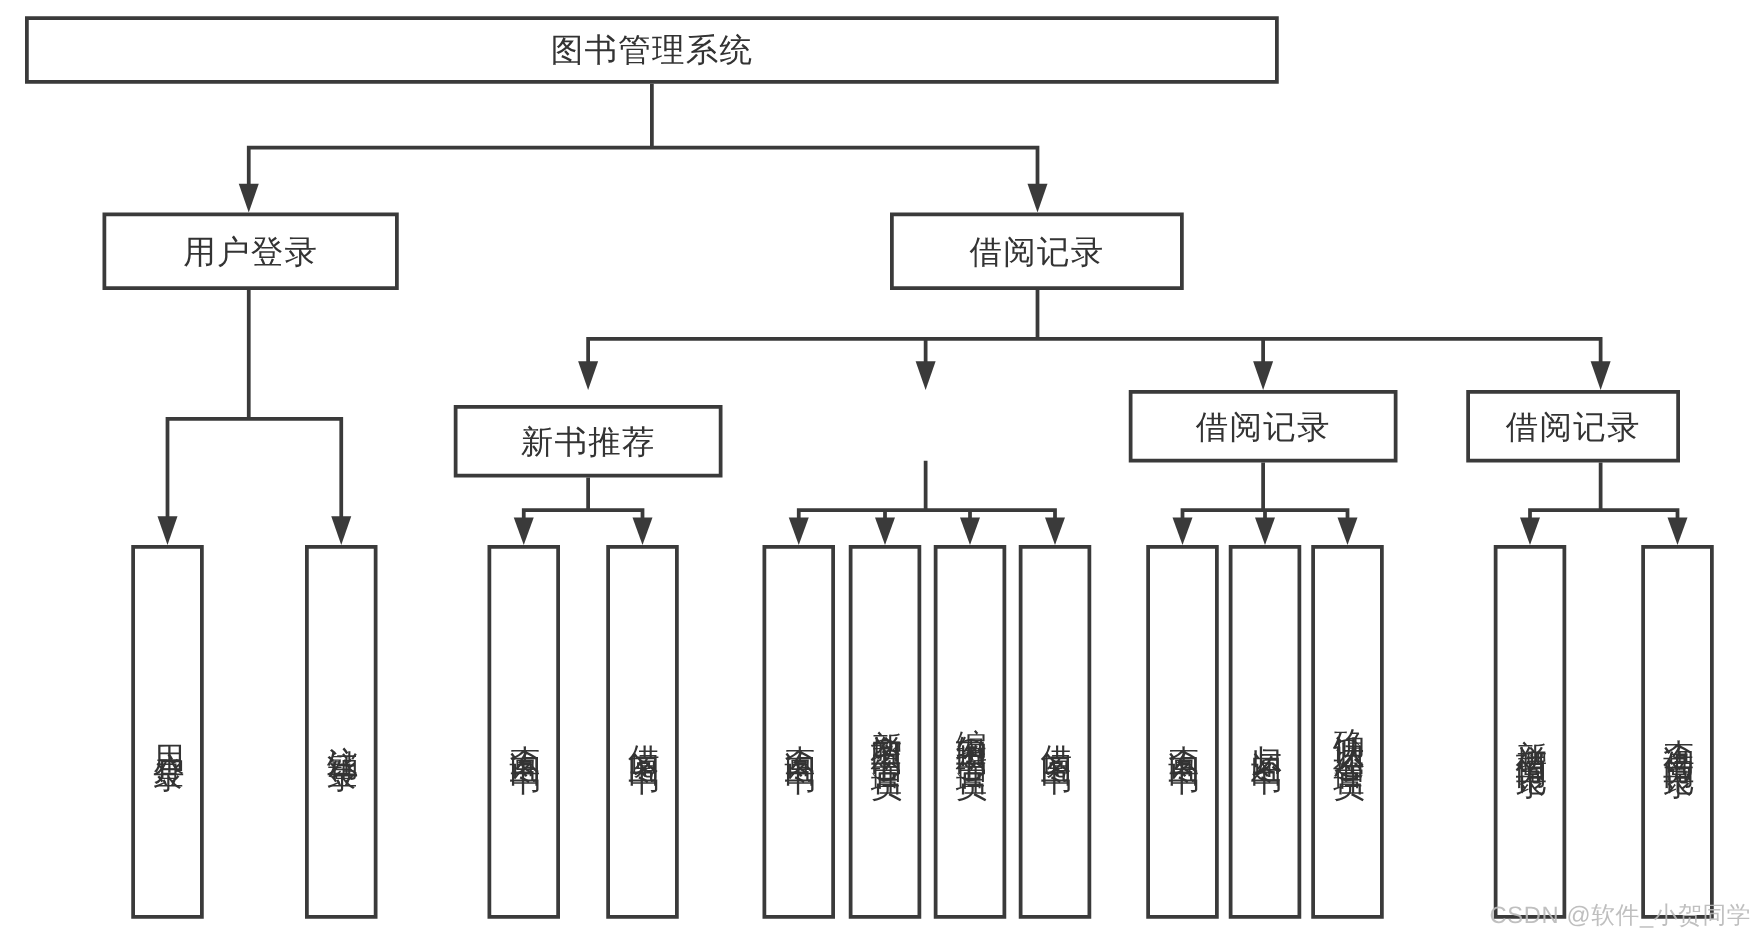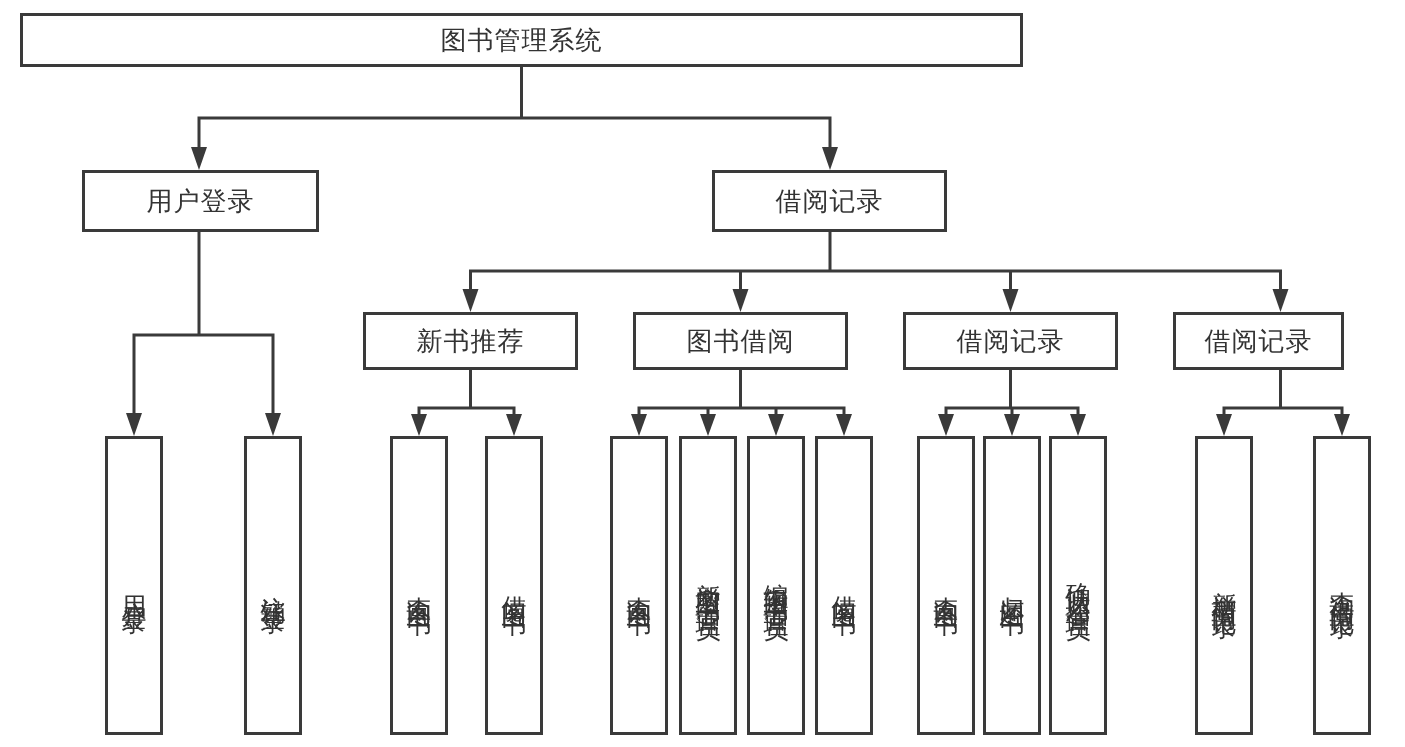--- a/index.html
+++ b/index.html
@@ -78,22 +78,21 @@
       <polygon points="1216,414 1232,414 1224,436" fill="#3a3a3a"></polygon>
       <polygon points="1334,414 1350,414 1342,436" fill="#3a3a3a"></polygon>
     </g>
   </svg>
 
   <div class="box hbox" style="left:20px;top:13px;width:1003px;height:54px">图书管理系统</div>
 
   <div class="box hbox" style="left:82px;top:170px;width:237px;height:62px">用户登录</div>
   <div class="box hbox" style="left:712px;top:170px;width:235px;height:62px">借阅记录</div>
 
-  <div class="box hbox" style="left:363px;top:312px;width:215px;height:58px">新书推荐</div>
-  <div class="box hbox" style="left:633px;top:312px;width:215px;height:58px">图书借阅</div>
+  <div class="box hbox" style="left:363px;top:324px;width:215px;height:58px">新书推荐</div>
   <div class="box hbox" style="left:903px;top:312px;width:215px;height:58px">借阅记录</div>
   <div class="box hbox" style="left:1173px;top:312px;width:171px;height:58px">借阅记录</div>
 
   <div class="box vbox" style="left:105px;top:436px;width:58px;height:299px">用户登录</div>
   <div class="box vbox" style="left:244px;top:436px;width:58px;height:299px">注销登录</div>
 
   <div class="box vbox" style="left:390px;top:436px;width:58px;height:299px">查询图书</div>
   <div class="box vbox" style="left:485px;top:436px;width:58px;height:299px">借阅图书</div>
 
   <div class="box vbox" style="left:610px;top:436px;width:58px;height:299px">查询图书</div>
@@ -101,14 +100,15 @@
   <div class="box vbox" style="left:747px;top:436px;width:58px;height:299px">编辑图书（管理员）</div>
   <div class="box vbox" style="left:815px;top:436px;width:58px;height:299px">借阅图书</div>
 
   <div class="box vbox" style="left:917px;top:436px;width:58px;height:299px">查询图书</div>
   <div class="box vbox" style="left:983px;top:436px;width:58px;height:299px">归还图书</div>
   <div class="box vbox" style="left:1049px;top:436px;width:58px;height:299px">确认归还（管理员）</div>
 
   <div class="box vbox" style="left:1195px;top:436px;width:58px;height:299px">新增借阅记录</div>
   <div class="box vbox" style="left:1313px;top:436px;width:58px;height:299px">查询借阅记录</div>
 
+  <div class="watermark">CSDN @软件_小贺同学</div>
 
 </div>
 
 </body></html>

